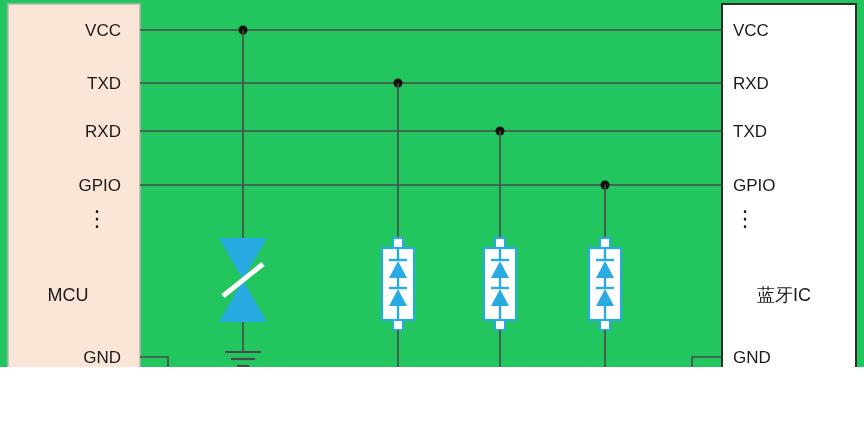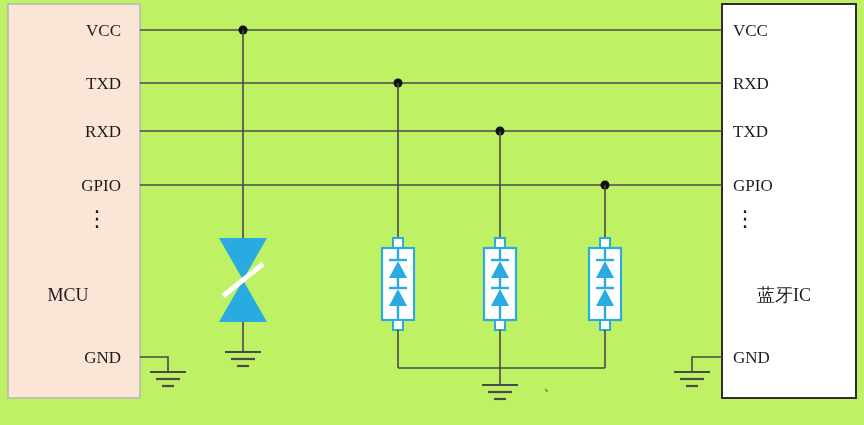--- a/index.html
+++ b/index.html
@@ -1,20 +1,20 @@
 <!DOCTYPE html>
 <html style="--diode-blue: #29abe2; --mcu-fill: #fbe5d6; --mcu-border: #b5b5b5; --ic-border: #2e2e2e; --wire: #4a4a4a; --dot: #111111;"><head>
 <meta charset="utf-8">
 <style>
   html,body{margin:0;padding:0;background:#ffffff;}
   .stage{
     position:relative;
-    width:864px;height:425px;
-    background:#bef264;
-    font-family:Liberation Serif, serif;
+    width:864px;height:367px;
+    background:#22c55e;
+    font-family:Liberation Sans, sans-serif;
     overflow:hidden;
   }
   svg{display:block;}
   .wire{stroke:var(--wire,#4a4a4a);stroke-width:1.6;fill:none;}
   .gnd line{stroke:var(--wire,#333333);stroke-width:2.2;}
   .junction{fill:var(--dot,#111111);stroke:none;}
   .mcu-box{fill:var(--mcu-fill,#fbe5d6);stroke:var(--mcu-border,#b5b5b5);stroke-width:1.5;}
   .ic-box{fill:#ffffff;stroke:var(--ic-border,#2e2e2e);stroke-width:2;}
   .pin-label{font-size:17px;fill:#1a1a1a;}
   .block-label{font-size:18px;fill:#1a1a1a;}

